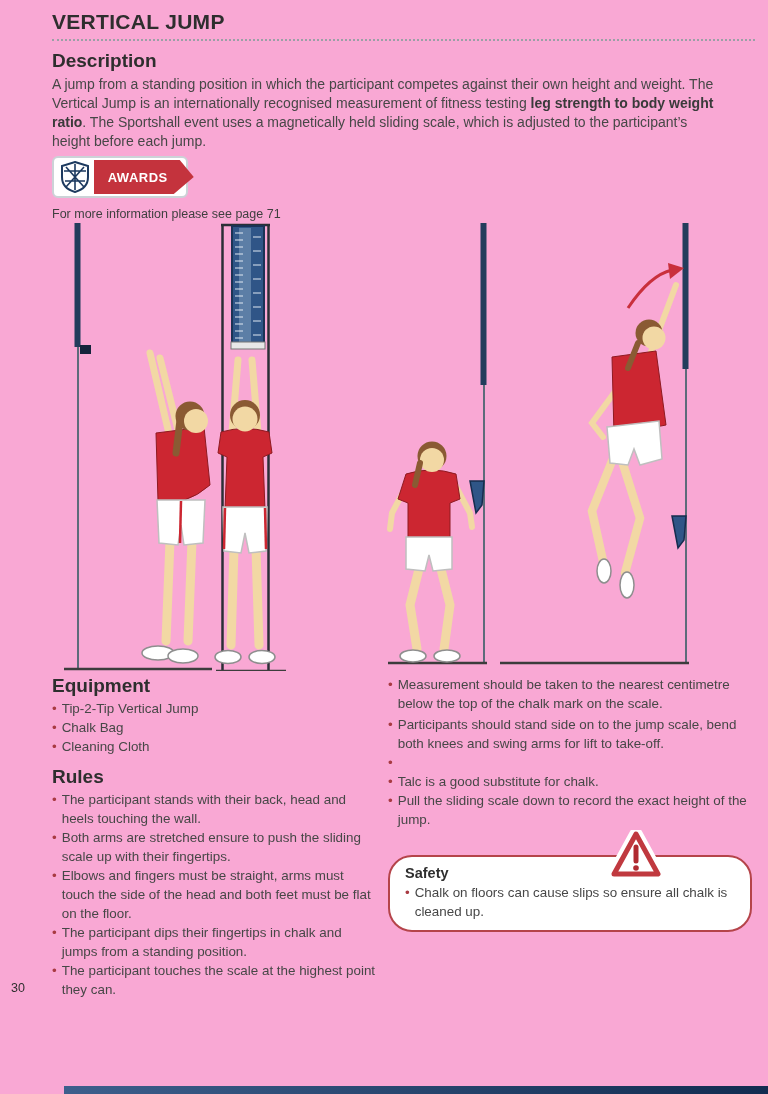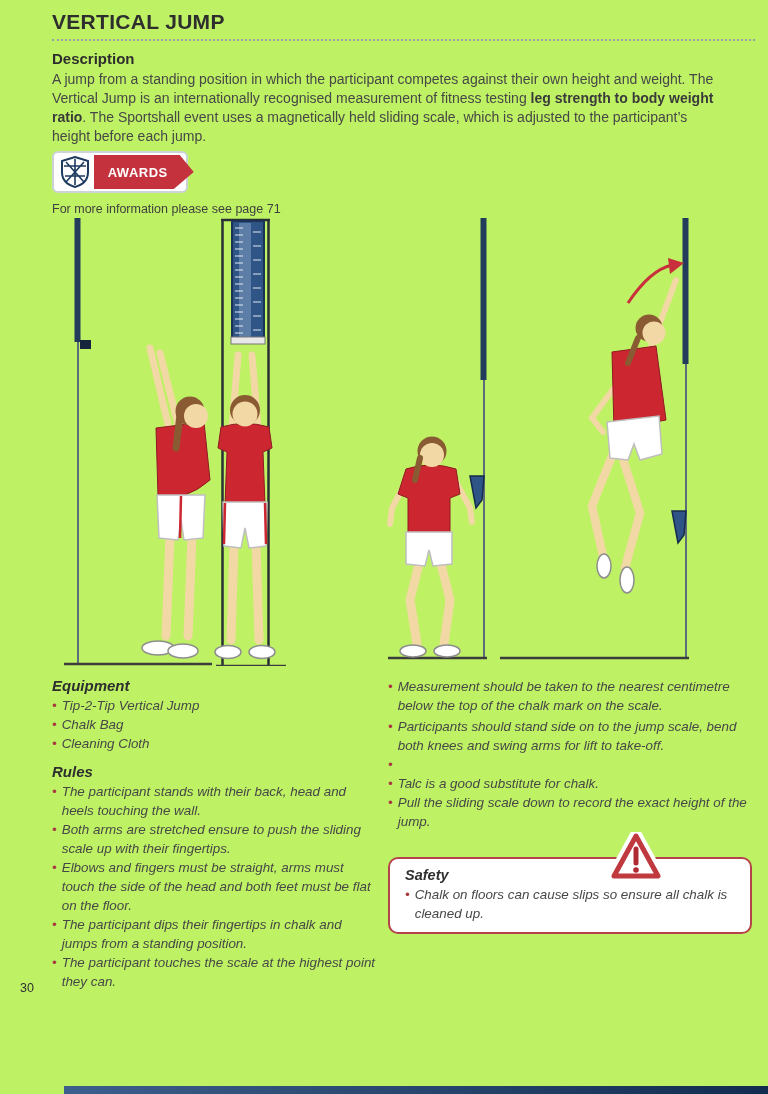--- a/index.html
+++ b/index.html
@@ -4,27 +4,27 @@
 <style>
   :root{
     --accent_red:#a83a42; --badge_red:#c4333d; --navy:#1d3a5f; --pole_navy:#233c5c;
     --scale_blue:#2f5587; --scale_blue_light:#6c8cb0; --skin:#f2d8a4; --hair:#8a5a33;
     --shirt_red:#cc2631; --text:#474747; --heading:#2e2e2e;
     --bottom_bar_left:#3d5f8c; --bottom_bar_right:#122c50;
   }
   *{margin:0;padding:0;box-sizing:border-box;}
   html,body{background:#e8e8e8;}
   .page{
-    position:relative;width:768px;height:1094px;background:#bef264;overflow:hidden;
+    position:relative;width:768px;height:1094px;background:#f9a8d4;overflow:hidden;
     font-family:"Liberation Sans",sans-serif;color:var(--text);
   }
   .content{padding:10px 13px 0 52px;}
   h1.title{font-size:21px;font-weight:700;color:var(--heading);letter-spacing:.3px;line-height:24px;}
   .dotted-rule{margin-top:5px;border-top:2px dotted #9aa0a6;height:0;}
-  .sec-h{font-size:15px;font-weight:700;color:var(--heading);}
+  .sec-h{font-size:19px;font-weight:700;color:var(--heading);}
   .desc-h{margin-top:9px;}
   .desc-p{margin-top:3px;font-size:14px;line-height:19px;width:668px;}
   .desc-p b{color:#3a3a3a;}
   
   .logo-wrap{margin-top:5px;display:inline-flex;position:relative;}
   .logo-box{
     display:inline-flex;align-items:center;gap:7px;background:#fff;border:2px solid #ccd2d7;
     border-radius:6px;padding:4px 26px 4px 7px;height:42px;
   }
   .crest{width:28px;height:32px;flex:0 0 auto;}
@@ -49,35 +49,35 @@
   .shoe{fill:#fff;stroke:#8e8e8e;stroke-width:1.5;}
   .pole-thin{stroke:#5d6b7a;stroke-width:2;}
   .pole-thick{fill:var(--pole_navy);}
   .floor{stroke:#3c3c3c;stroke-width:2.5;}
   .frame{stroke:#2a2f36;stroke-width:2.5;}
   .marker{fill:var(--scale_blue);stroke:#16python;stroke:#162c4e;stroke-width:1.5;}
   .ticks{stroke:#dfe7f2;stroke-width:1.2;}
   .arrow{stroke:#c9303c;stroke-width:3;fill:none;}
   .arrowhead{fill:#c9303c;}
   
-  .cols{display:flex;margin-top:11px;font-style:italic;}
+  .cols{display:flex;margin-top:4px;}
   .col-left{width:336px;padding-right:10px;}
   .col-right{width:367px;}
   .list{list-style:none;margin-top:2px;}
   .list li{display:flex;gap:5px;font-size:13.4px;line-height:19px;color:var(--text);}
   .list .blt{color:var(--accent_red);flex:0 0 auto;}
   .rules-h,.tips-h{margin-top:10px;}
   
   .safety-box{
-    position:relative;margin-top:26px;border:2.5px solid #b5444a;border-radius:10px;
+    position:relative;margin-top:26px;border:2.5px solid #b5444a;border-radius:24px;
     background:#fff;padding:8px 12px 9px 15px;width:364px;
   }
   .safety-box .sec-h{font-size:14.5px;}
   .warn{position:absolute;top:-27px;right:88px;width:52px;height:48px;}
-  .page-num{position:absolute;left:20px;top:981px;font-size:12.5px;color:#2f2f2f;}
+  .page-num{position:absolute;left:11px;top:981px;font-size:12.5px;color:#2f2f2f;}
   .bottom-bar{
     position:absolute;left:64px;right:0;bottom:0;height:8px;
     background:linear-gradient(to right,var(--bottom_bar_left),var(--bottom_bar_right));
   }
 </style>
 </head>
 <body>
 
 <div class="page">
   <div class="content">

